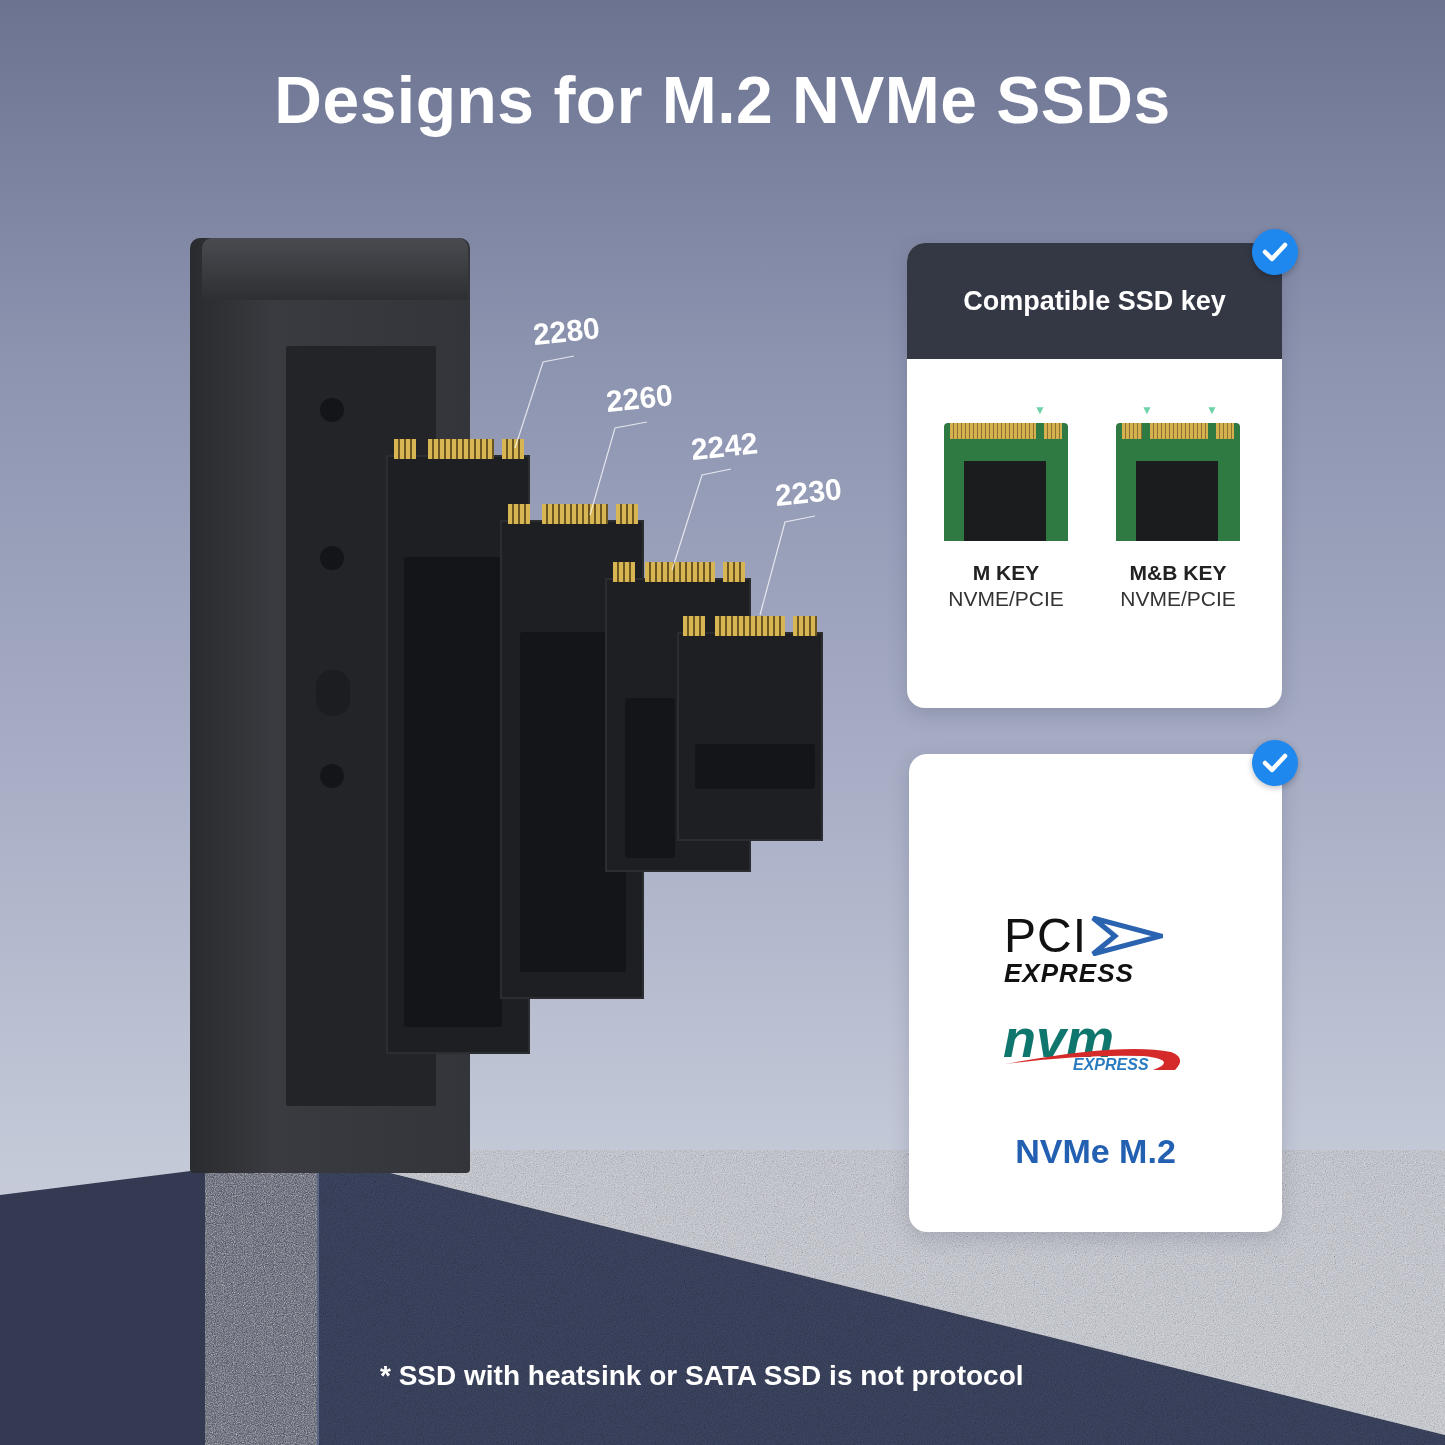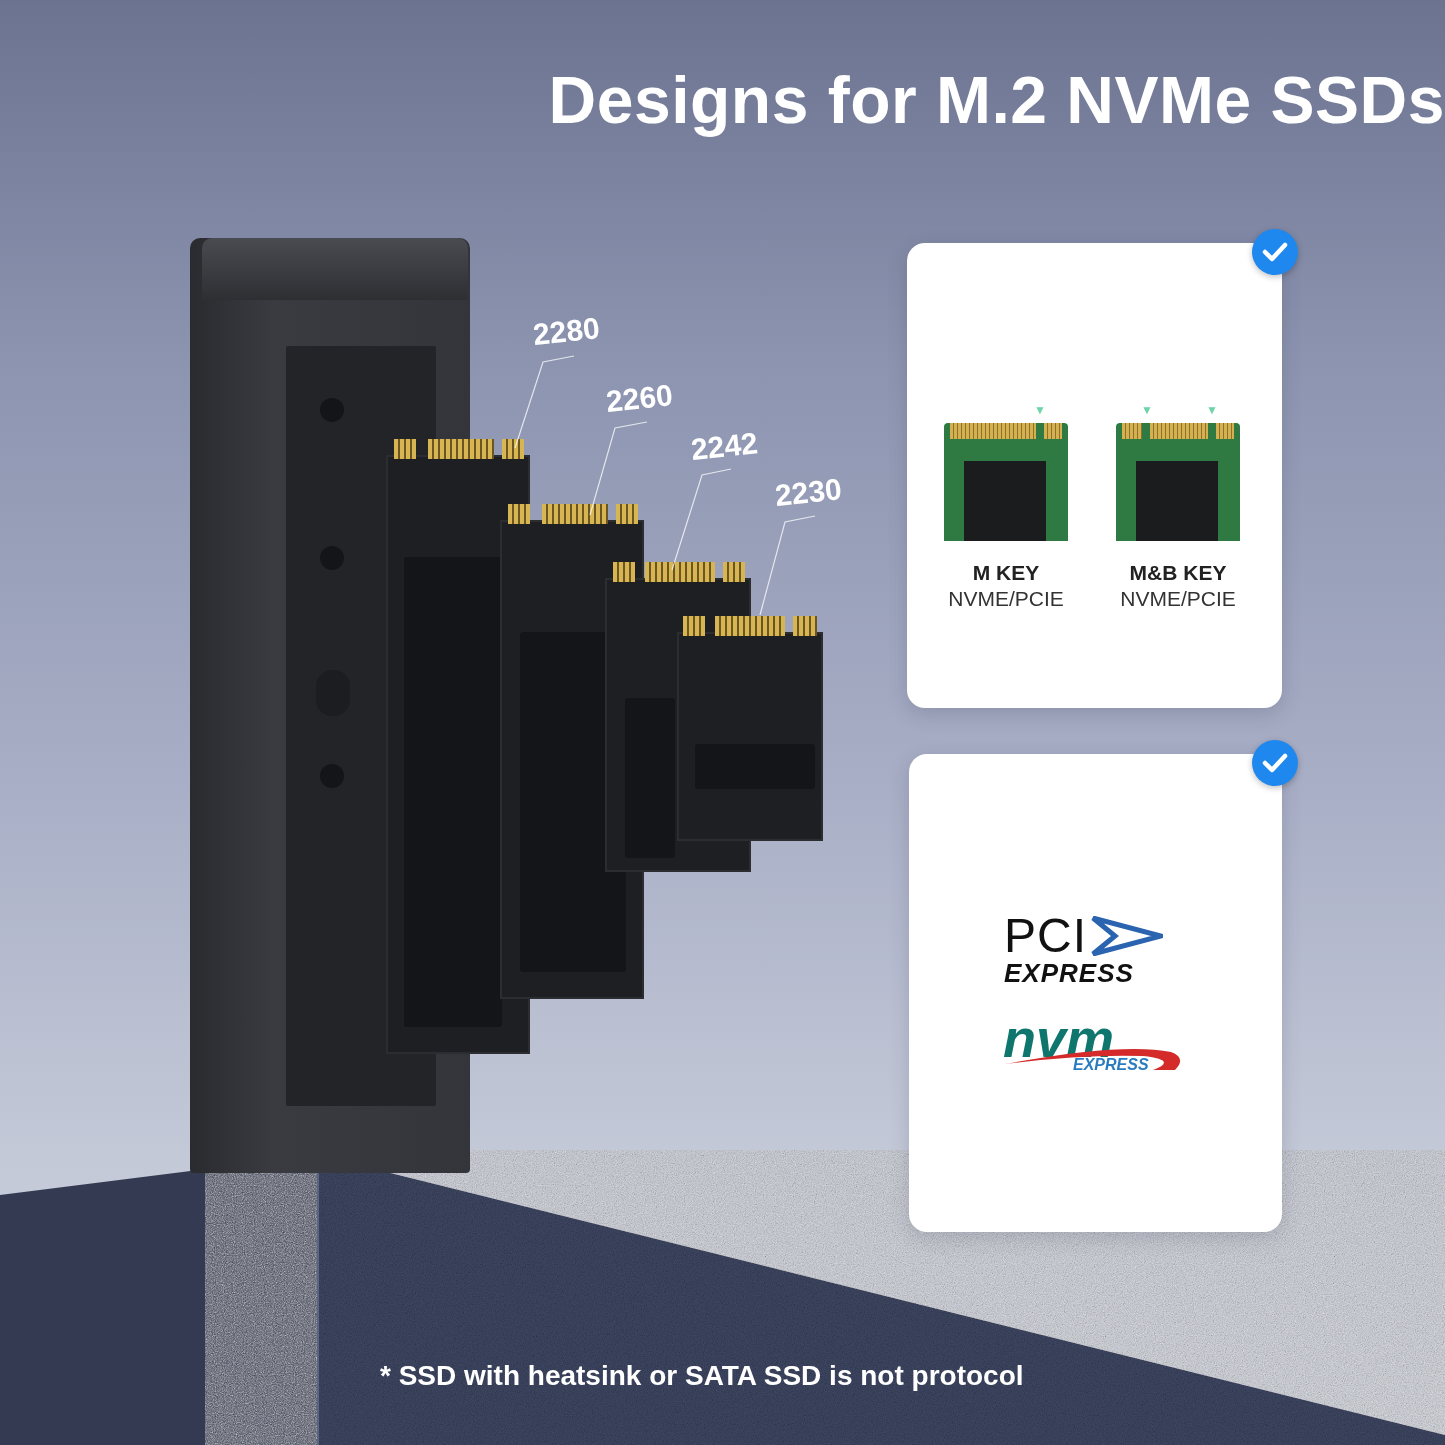--- a/index.html
+++ b/index.html
@@ -2,21 +2,21 @@
 <html><head>
 <meta charset="utf-8">
 <style>
   html, body { margin:0; padding:0; }
   body {
     width:1445px; height:1445px; overflow:hidden; position:relative;
     font-family:"Liberation Sans", sans-serif;
     background: linear-gradient(180deg, #6c7390 0%, #8d94b0 25%, #a9afc6 55%, #c4c9d8 80%, #cfd3df 100%);
   }
   .headline {
-    position:absolute; left:0; top:62px; width:1445px; text-align:right;
+    position:absolute; left:0; top:62px; width:1445px; text-align:center;
     color:#fff; font-weight:bold; font-size:66px; letter-spacing:0.5px;
   }
   
   .pedestal {
     position:absolute; left:0; top:1150px; width:1445px; height:295px;
   }
   
   .enclosure {
     position:absolute; left:190px; top:238px; width:280px; height:935px;
     background:linear-gradient(90deg,#2a2b2f 0%,#3a3b40 30%,#34353a 100%);
@@ -140,20 +140,21 @@
 <svg style="position:absolute;left:0;top:0;width:1445px;height:1445px;pointer-events:none">
   <g stroke="rgba(255,255,255,0.75)" stroke-width="1.2" fill="none">
     <polyline points="574,356 543,362 515,448"></polyline>
     <polyline points="647,422 615,428 590,515"></polyline>
     <polyline points="731,469 702,475 672,570"></polyline>
     <polyline points="815,516 785,522 760,615"></polyline>
   </g>
 </svg>
 
 <div class="card" style="top:243px;height:465px">
+  <div class="head">Compatible SSD key</div>
   <div class="check">
     <svg width="26" height="20" viewBox="0 0 26 20">
         <polyline points="3,10 10,17 23,3" fill="none" stroke="#fff" stroke-width="4.5" stroke-linecap="round" stroke-linejoin="round"></polyline>
       </svg>
   </div>
   <div class="key-col" style="left:24px">
     <div class="chip">
       <div class="gold" style="left:6px;width:86px"></div>
       <div class="gold" style="left:100px;width:18px"></div>
       <div class="notch-mark" style="left:90px">▼</div>
@@ -191,15 +192,16 @@
     </div>
     <div class="pci-exp">EXPRESS</div>
   </div>
   <div class="nvm">
     <div class="nvm-big">nvm</div>
     <svg width="190" height="40" viewBox="0 0 190 40" style="position:absolute;left:0;top:22px">
       <path d="M2,30 Q120,8 168,18 Q184,24 172,36 L150,36 Q176,26 140,22 Q80,20 2,30Z" fill="#d42a2a"></path>
     </svg>
     <div class="nvm-exp">EXPRESS</div>
   </div>
+  <div class="nvme-m2">NVMe M.2</div>
 </div>
 
 <div class="footnote">* SSD with heatsink or SATA SSD is not protocol</div>
 
 </body></html>

